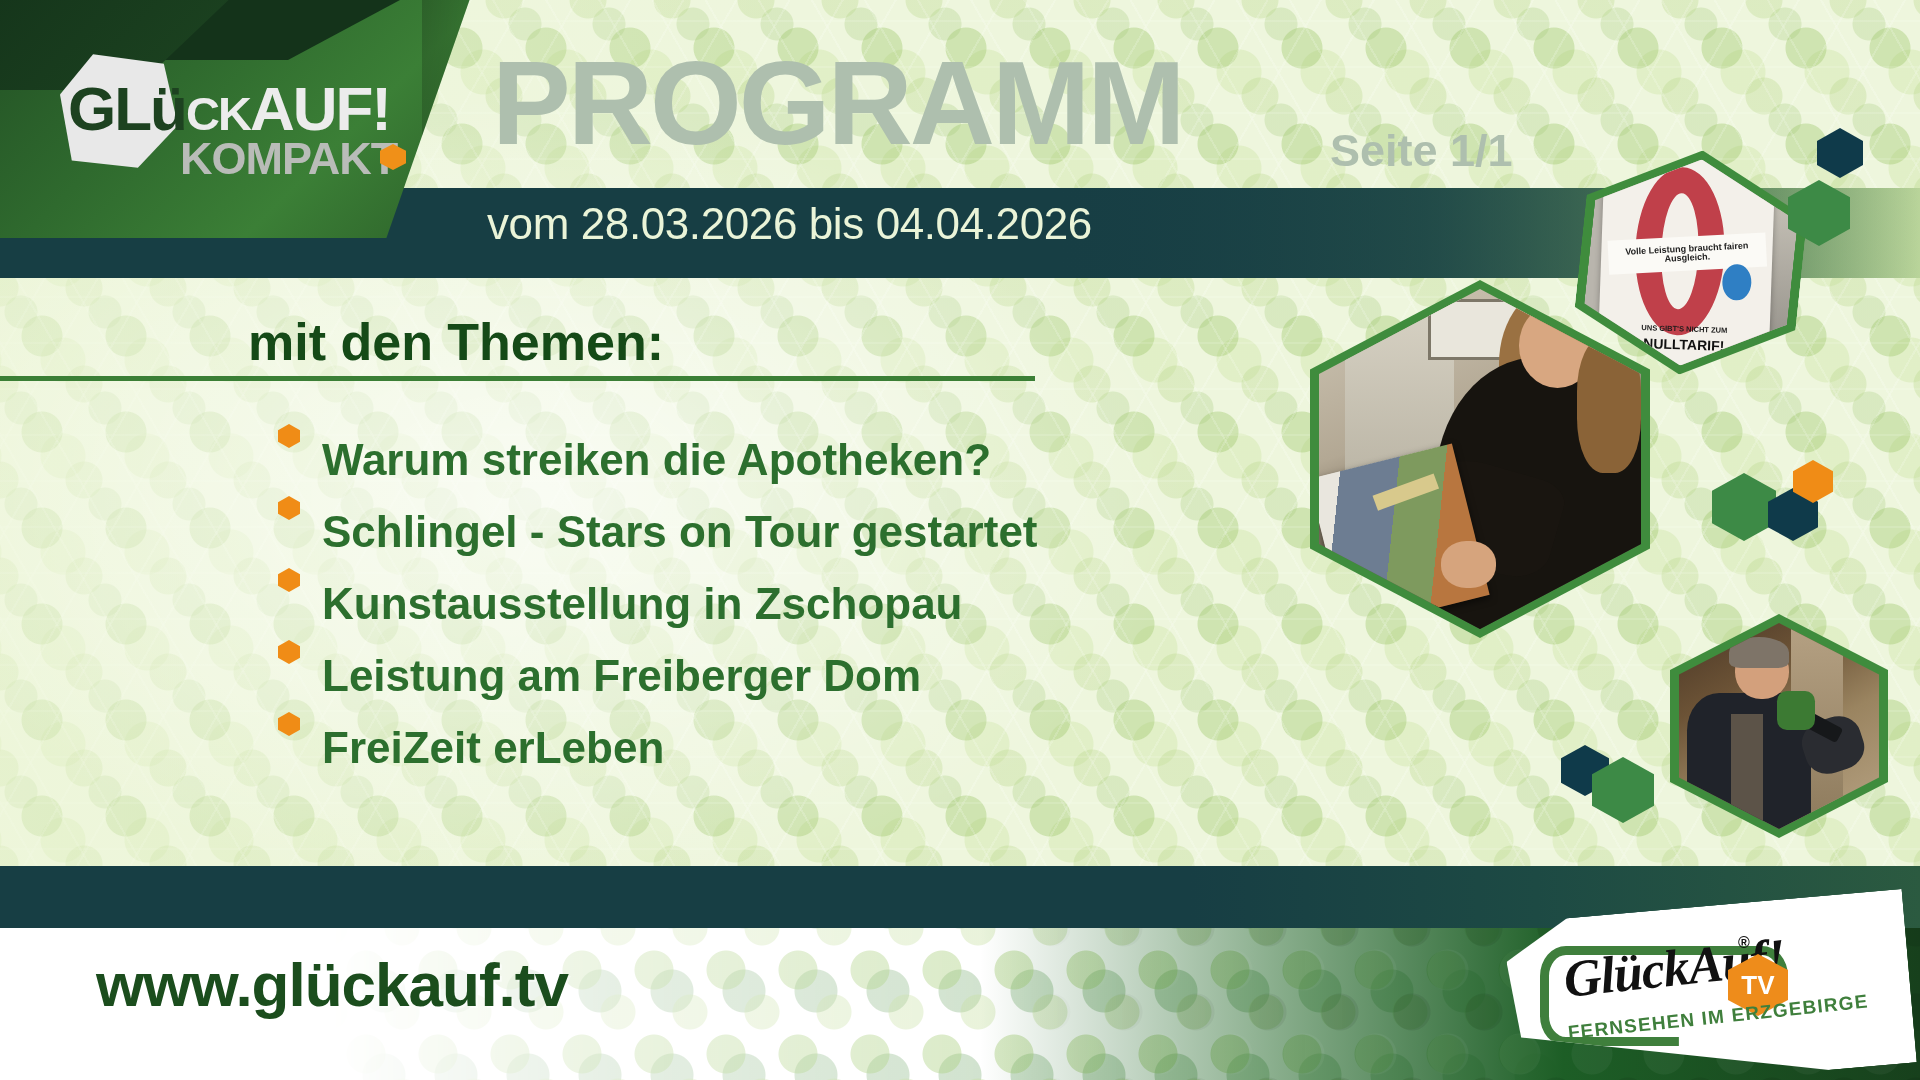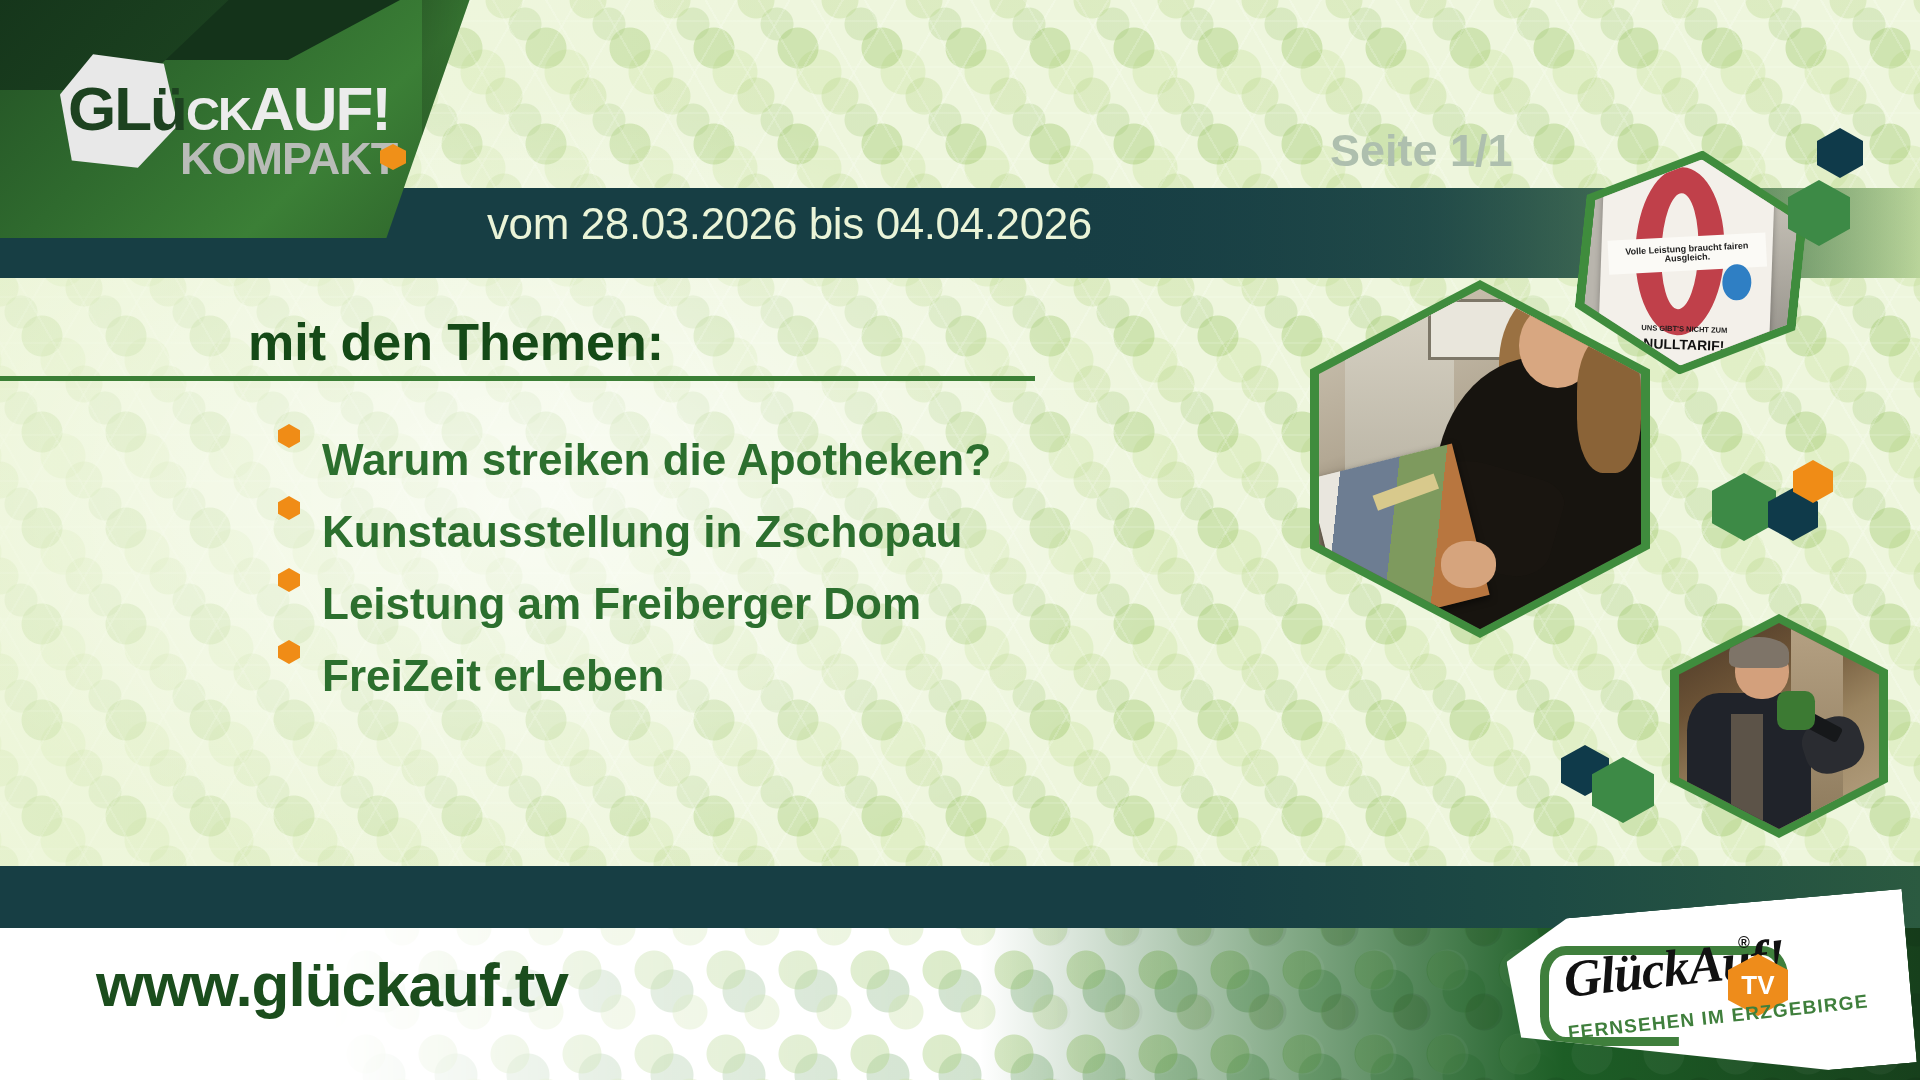--- a/index.html
+++ b/index.html
@@ -294,30 +294,35 @@
   <div class="corner-dark"></div>
   <div class="green-block-dark"></div>
 
   <div class="logo-wrap">
     <div class="hexmark"></div>
     <div class="logo-line1"><span class="dark">GLü</span><span class="lite small">CK</span><span class="lite">AUF!</span></div>
     <div class="logo-line2">KOMPAKT</div>
     <div class="logo-dot"></div>
   </div>
 
+  <div class="prog-title">PROGRAMM</div>
   <div class="seite">Seite 1/1</div>
   <div class="daterange">vom 28.03.2026 bis 04.04.2026</div>
 
   <div class="themen-rule"></div>
   <div class="themen">mit den Themen:</div>
 
   <div class="topics">
     <div class="topic">
       <span class="bullet"></span>
       <span class="topic-label">Warum streiken die Apotheken?</span>
+    </div>
+    <div class="topic">
+      <span class="bullet"></span>
+      <span class="topic-label">Schlingel - Stars on Tour gestartet</span>
     </div>
     <div class="topic">
       <span class="bullet"></span>
       <span class="topic-label">Kunstausstellung in Zschopau</span>
     </div>
     <div class="topic">
       <span class="bullet"></span>
       <span class="topic-label">Leistung am Freiberger Dom</span>
     </div>
     <div class="topic">

